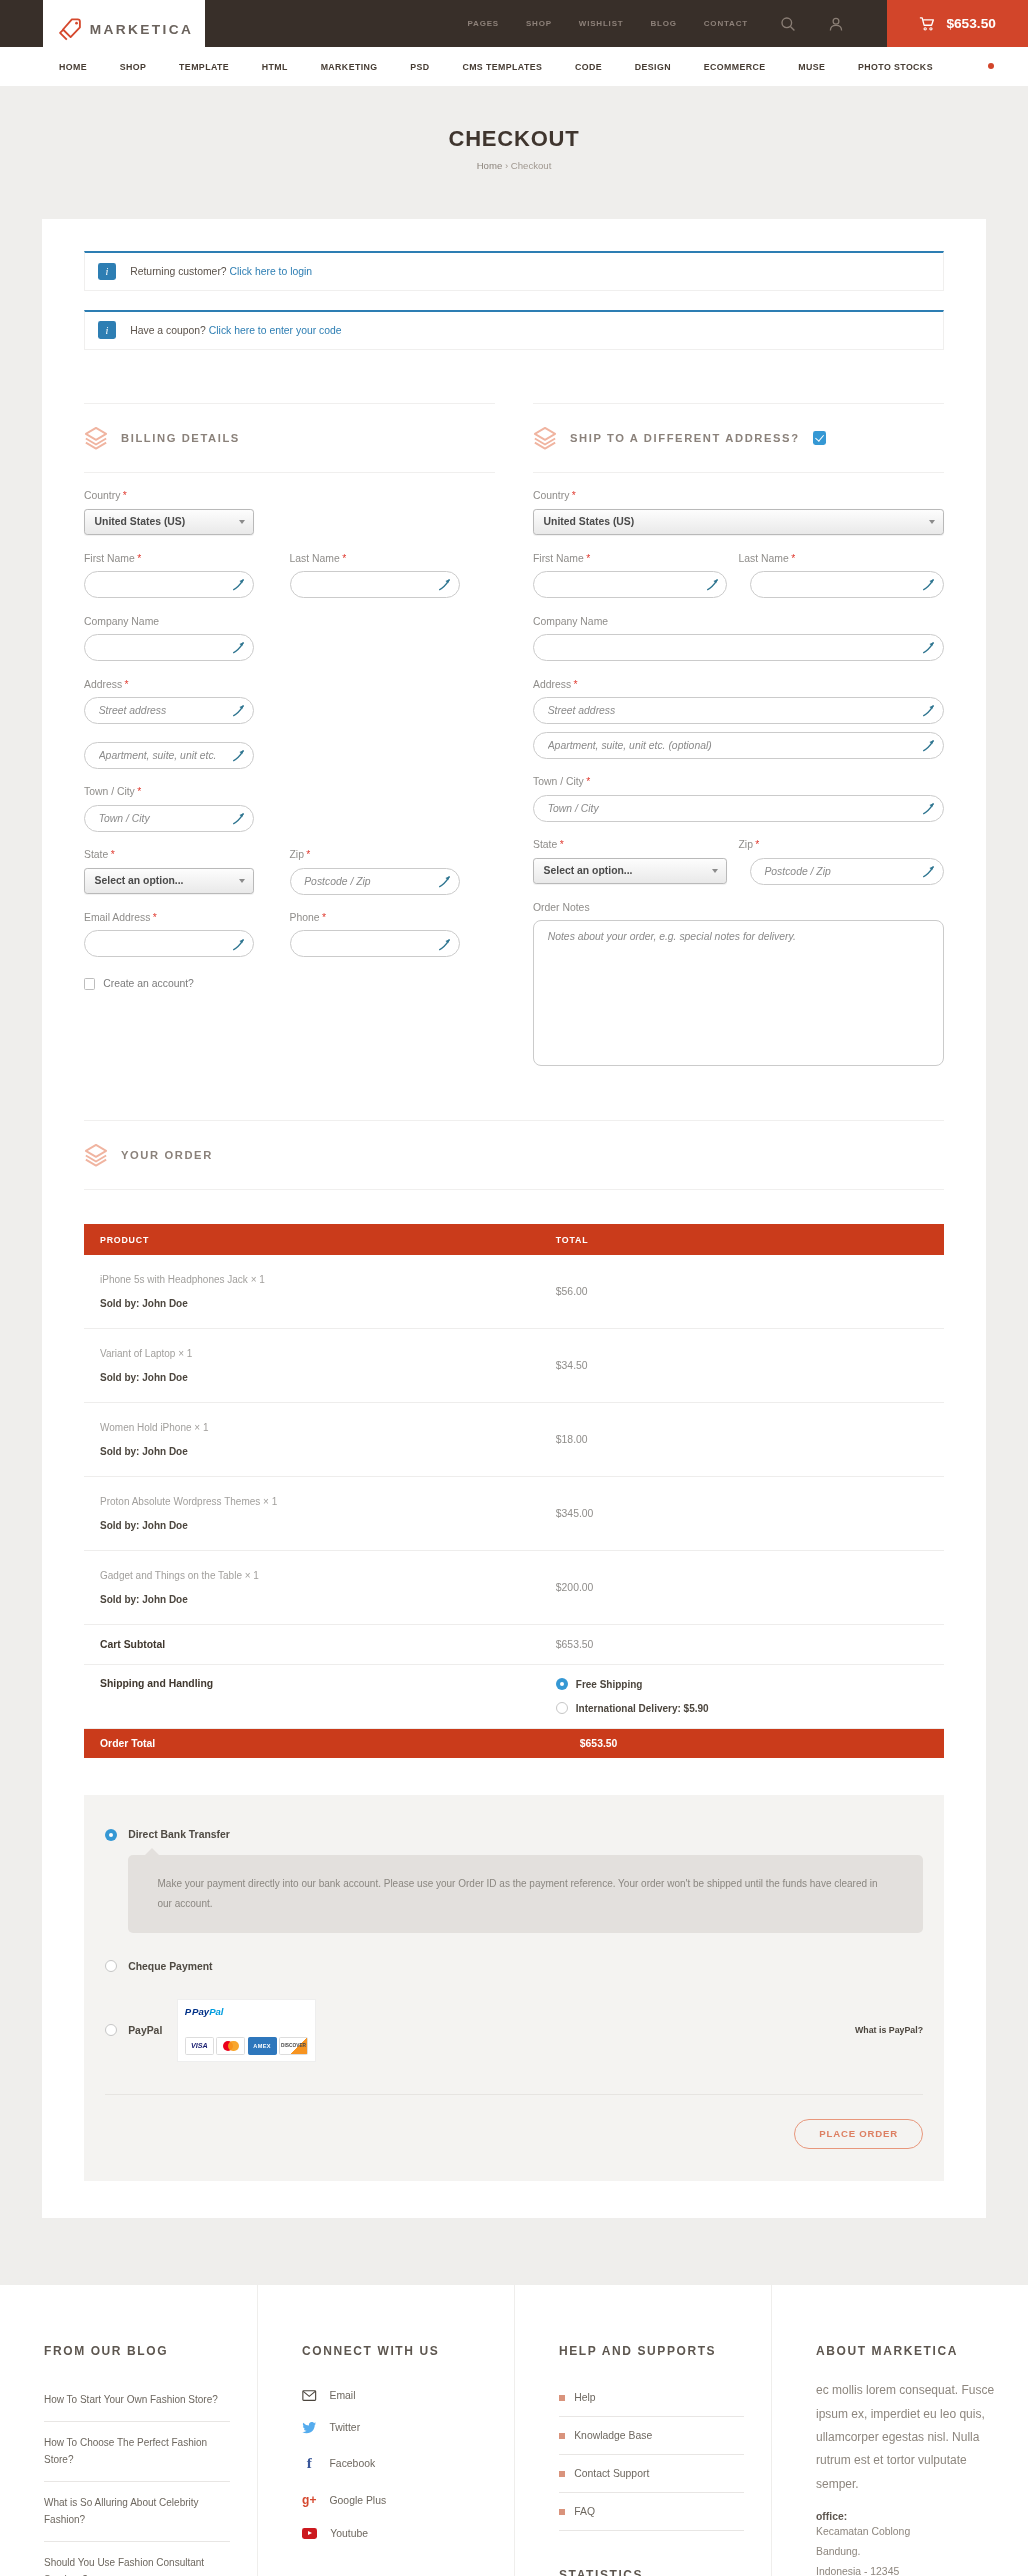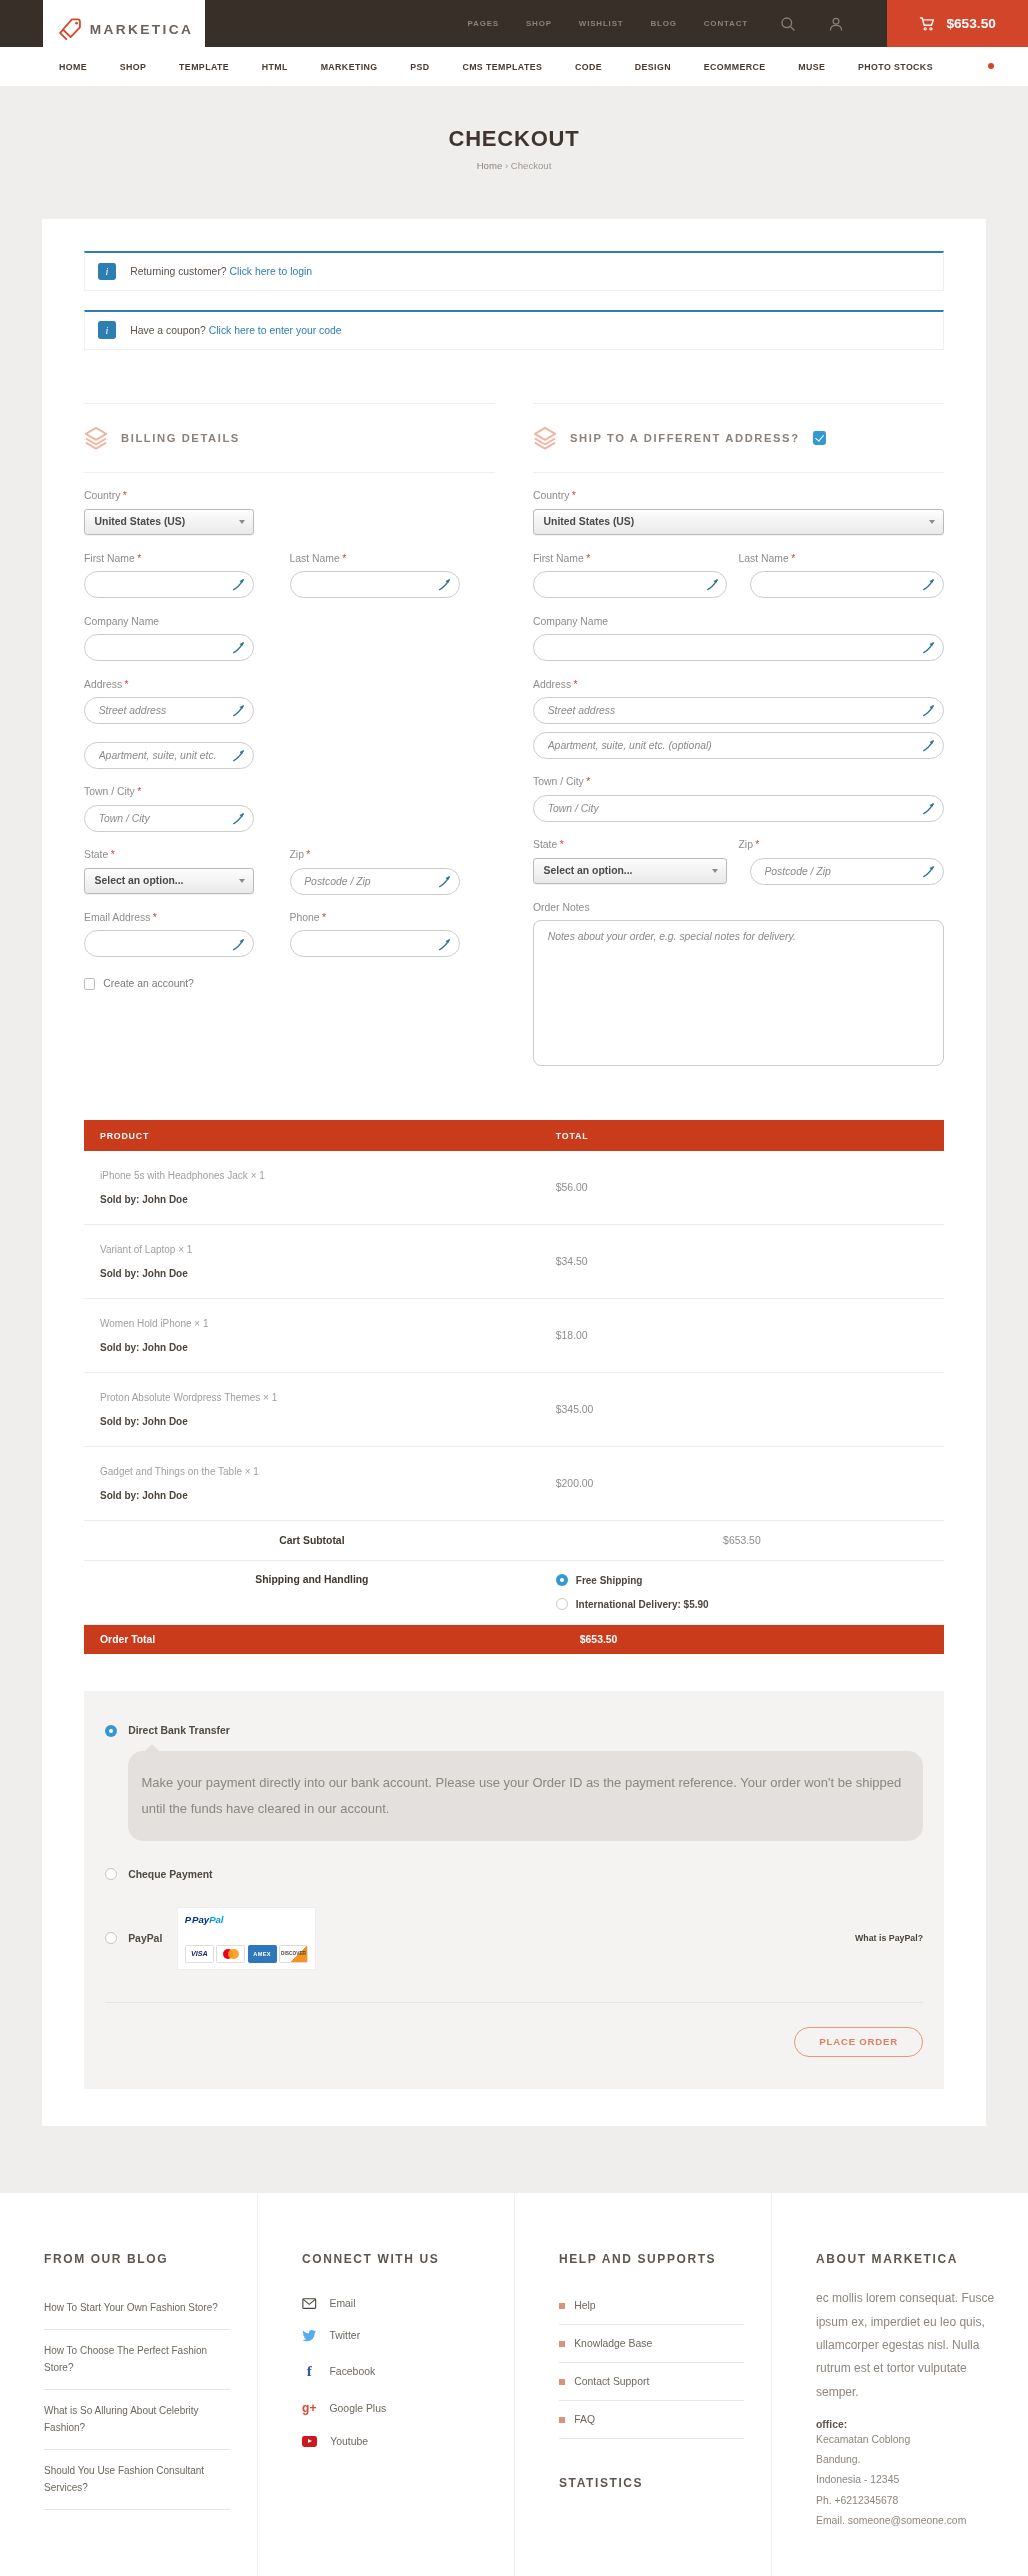--- a/index.html
+++ b/index.html
@@ -71,36 +71,36 @@
   .order-table { margin-top:34px; }
   .ot-head { display:flex; background:#ca3b1b; }
   .ot-head div { color:#fff; font-size:8.8px; font-weight:bold; letter-spacing:0.8px; padding:10.4px 16px; }
   .c1 { flex:0 0 53%; }
   .c2 { flex:1; }
   .ot-row { display:flex; border-bottom:0.8px solid #eeedec; }
   .ot-row .c1 { padding:19px 16px; }
   .p-name { font-size:10px; color:#a19f9c; }
   .p-sold { font-size:10px; font-weight:bold; color:#4c463e; margin-top:13px; }
   .p-total { font-size:10.4px; color:#8f8d8a; align-self:center; padding:0 16px; }
-  .ot-sub { display:flex; border-bottom:0.8px solid #eeedec;text-align:center; }
+  .ot-sub { display:flex; border-bottom:0.8px solid #eeedec; }
   .ot-sub .c1 { padding:13.7px 16px; font-size:10.4px; font-weight:bold; color:#40382f; }
   .ship-opts { display:flex; flex-direction:column; gap:12px; padding:13.7px 16px; }
   .opt { display:flex; align-items:center; gap:8px; }
   .radio { width:12px; height:12px; border-radius:50%; border:0.8px solid #c6c6c6; background:#fff; flex:0 0 auto; cursor:pointer; position:relative; }
   .radio.on { border:none; background:#3598d4; }
   .radio.on::after { content:""; position:absolute; left:4px; top:4px; width:4px; height:4px; border-radius:50%; background:#fff; }
   .opt-label { font-size:10px; font-weight:bold; color:#4c463e; }
   .ot-total { display:flex; align-items:center; background:#ca3b1b;gap:24px; }
   .ot-total .c1, .ot-total .c2 { padding:8.8px 16px; color:#fff; font-size:10.4px; font-weight:bold; }
 
   
   .payment { margin-top:37px; background:#f4f3f1; padding:34px 21px 32px; }
   .pay-row { display:flex; align-items:center; gap:11.2px; }
   .pay-label { font-size:10.4px; font-weight:bold; color:#4f4a43; }
-  .pay-desc { position:relative; margin:14.5px 0 27px 22.5px; background:#e3e0dd; border-radius:15px; padding:19px 14px; font-size:13px; color:#8b8781; line-height:2; }
+  .pay-desc { position:relative; margin:14.5px 0 27px 22.5px; background:#e3e0dd; border-radius:5px; padding:19px 30px; font-size:10px; color:#8b8781; line-height:2; }
   .pay-desc::before { content:""; position:absolute; top:-7.2px; left:17.7px; border-left:7.2px solid transparent; border-right:7.2px solid transparent; border-bottom:7.2px solid #e3e0dd; }
   .pay-row.cheque { margin-bottom:27px; }
   .paypal-badge { background:#fff; border:0.8px solid #eee; padding:5.6px 7.2px; margin-left:3.2px; }
   .pp-word { font-size:9.6px; font-weight:bold; font-style:italic; }
   .pp-p { color:#003087; margin-right:0.8px; }
   .pp-pay { color:#003087; }
   .pp-pal { color:#009cde; }
   .pp-cards { display:flex; gap:2.4px; margin-top:20px; }
   .chip { width:29px; height:18.5px; border:0.8px solid #ddd; border-radius:1.6px; background:#fff; display:flex; align-items:center; justify-content:center; overflow:hidden; }
   .chip.visa span { color:#1a1f71; font-size:7.2px; font-weight:bold; font-style:italic; }
@@ -457,20 +457,30 @@
       <div class="fgroup">
         <div class="flabel">Order Notes</div>
         <div class="pill-ta">
           <textarea placeholder="Notes about your order, e.g. special notes for delivery." style=""></textarea>
         </div>
       </div>
     </section>
   </div>
 
   <section class="order-sec-head">
+    <div class="sec-head">
+      <svg width="24" height="24" viewBox="0 0 26 26">
+        <g fill="none" stroke="#f0b4a0" stroke-width="2" stroke-linejoin="round">
+          <path d="M13 2 L24 8.5 L13 15 L2 8.5 Z"></path>
+          <path d="M2 13.5 L13 20 L24 13.5"></path>
+          <path d="M2 18 L13 24.5 L24 18"></path>
+        </g>
+      </svg>
+      <span class="sec-title">YOUR ORDER</span>
+    </div>
 
     <div class="order-table">
       <div class="ot-head">
         <div class="c1">PRODUCT</div>
         <div class="c2">TOTAL</div>
       </div>
 
       <div class="ot-row">
         <div class="c1">
           <div class="p-name">iPhone 5s with Headphones Jack × 1</div>

